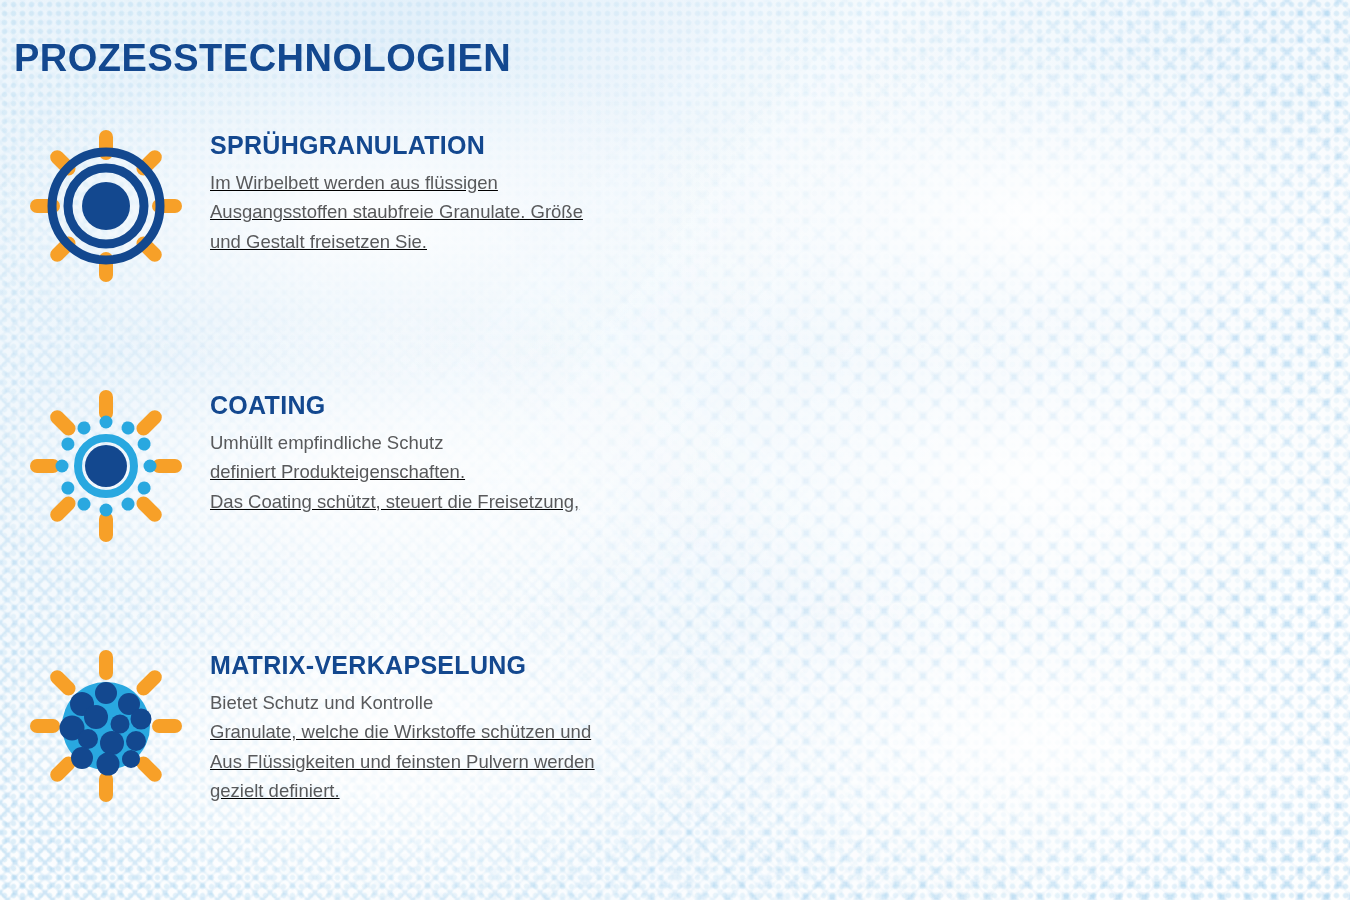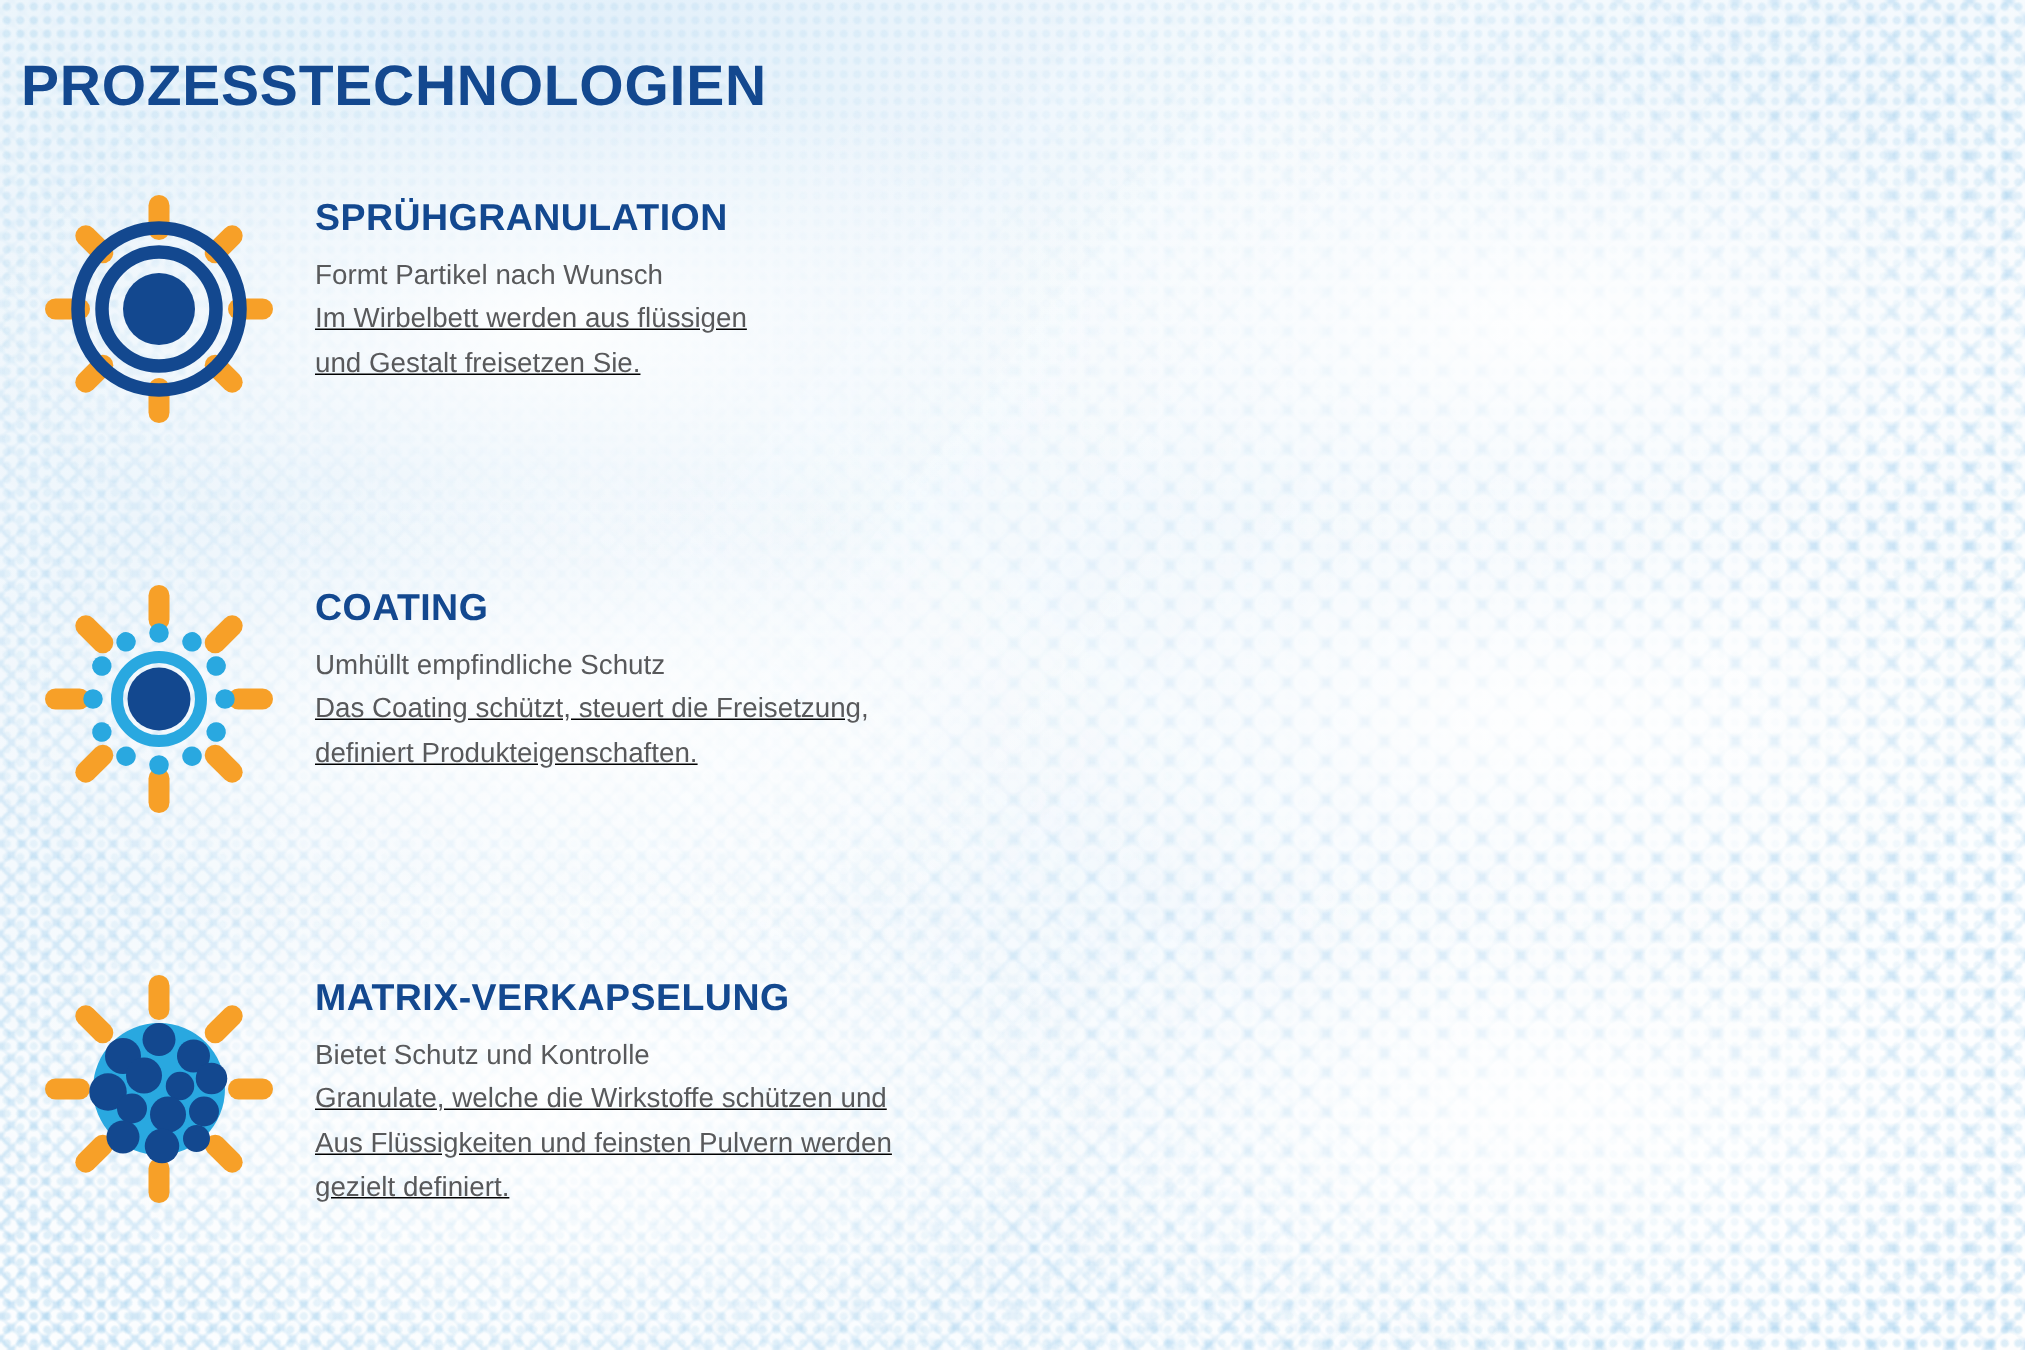--- a/index.html
+++ b/index.html
@@ -214,23 +214,23 @@
                   <rect x="73" y="4" width="14" height="30" rx="7"></rect>
                 </g>
             </g>
             <circle cx="80" cy="80" r="54" fill="none" stroke="#13488f" stroke-width="9"></circle>
             <circle cx="80" cy="80" r="38" fill="none" stroke="#13488f" stroke-width="9"></circle>
             <circle cx="80" cy="80" r="24" fill="#13488f"></circle>
           </svg>
         </div>
         <div class="card-text">
           <div class="card-title">SPRÜHGRANULATION</div>
-          <p class="card-lead">Formt Partikel nach Wunsch</p>
           <div class="card-body">
             <p>Im Wirbelbett werden aus flüssigen</p>
+            <p>Ausgangsstoffen staubfreie Granulate. Größe</p>
             <p>und Gestalt freisetzen Sie.</p>
           </div>
         </div>
       </div>
 
       <div class="card col-right">
         
         
       </div>
 
@@ -302,22 +302,22 @@
                 </g>
             </g>
             <circle cx="80" cy="80" r="28" fill="none" stroke="#29a8e0" stroke-width="8"></circle>
             <circle cx="80" cy="80" r="21" fill="#13488f"></circle>
           </svg>
         </div>
         <div class="card-text">
           <div class="card-title">COATING</div>
           <p class="card-lead">Umhüllt empfindliche Schutz</p>
           <div class="card-body">
+            <p>definiert Produkteigenschaften.</p>
             <p>Das Coating schützt, steuert die Freisetzung,</p>
-            <p>definiert Produkteigenschaften.</p>
           </div>
         </div>
       </div>
 
       <div class="card col-right">
         
         
       </div>
 
       <div class="card col-left">

